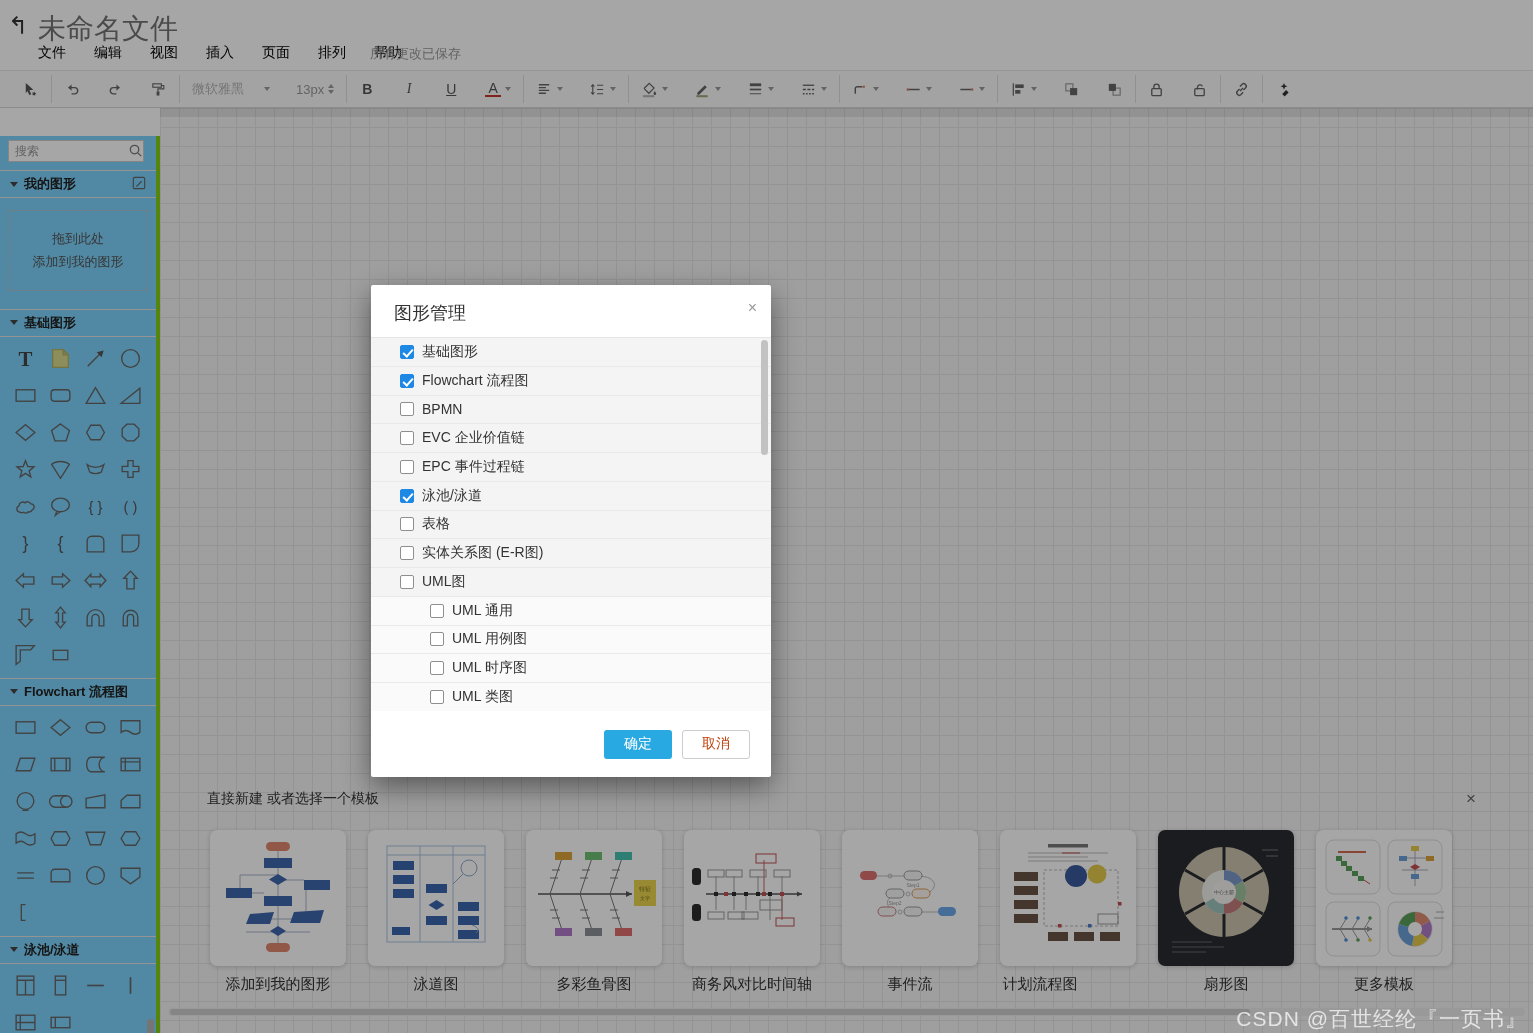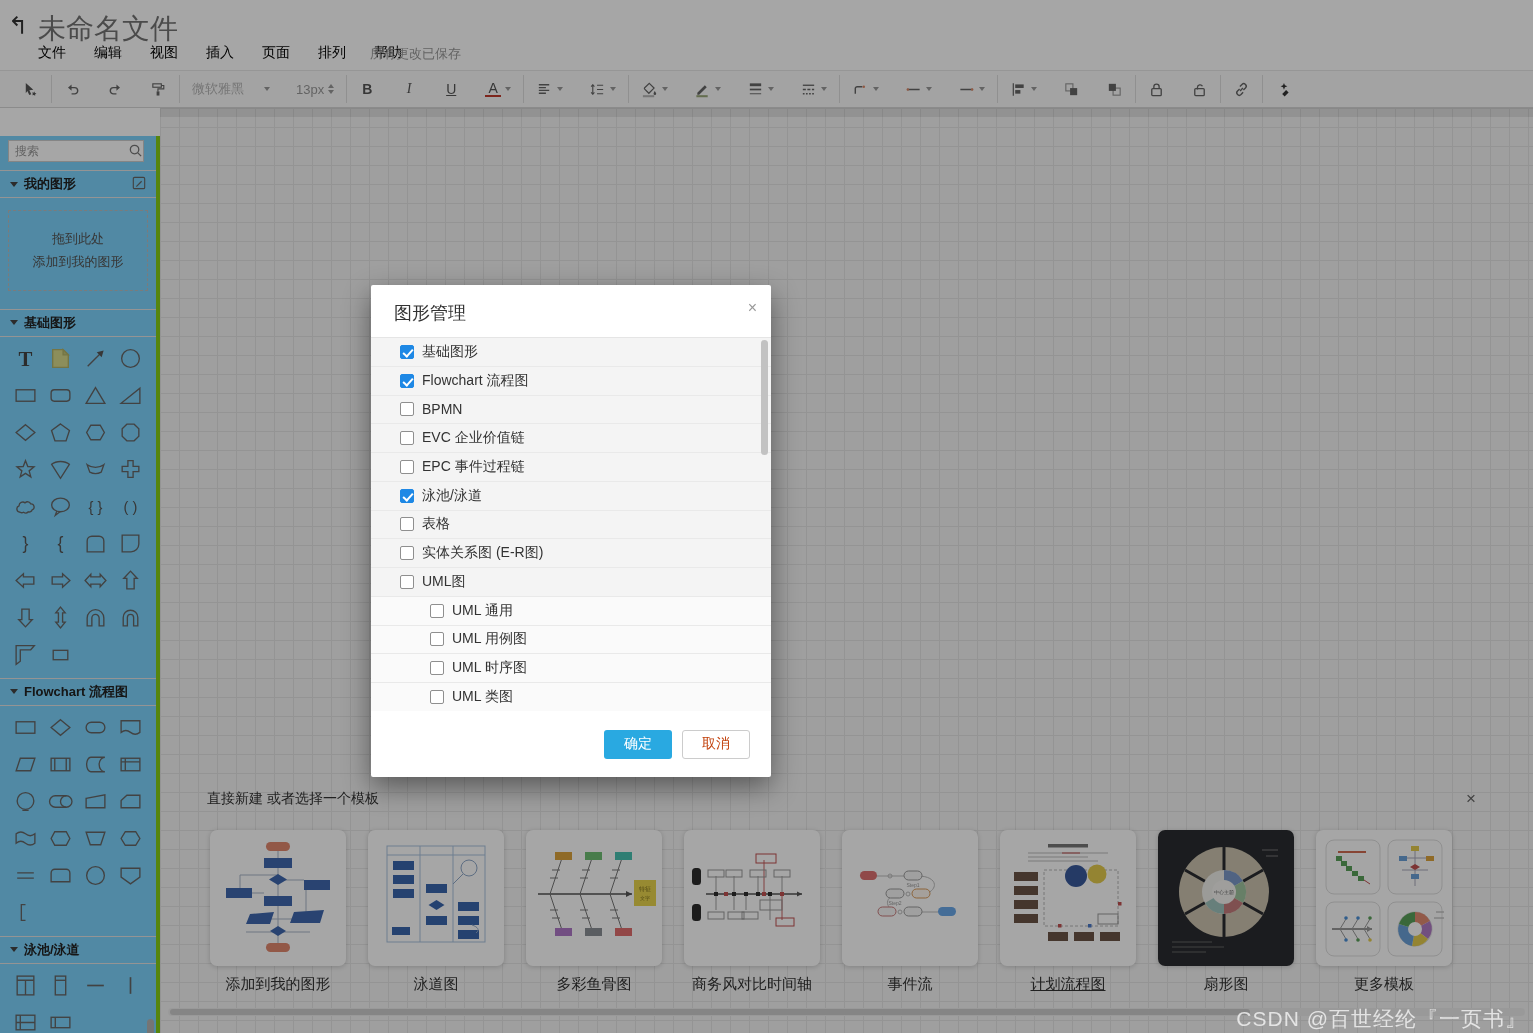--- a/index.html
+++ b/index.html
@@ -429,21 +429,21 @@
             <rect x="48" y="102" width="20" height="9"></rect>
             <rect x="74" y="102" width="20" height="9"></rect>
             <rect x="100" y="102" width="20" height="9"></rect>
           </g>
           <rect x="98" y="84" width="20" height="10" fill="none" stroke="#999"></rect>
           <rect x="118" y="72" width="3.5" height="3.5" fill="#c05050"></rect>
           <rect x="88" y="94" width="3.5" height="3.5" fill="#4a78c8"></rect>
           <rect x="58" y="94" width="3.5" height="3.5" fill="#c05050"></rect>
         </svg>
       </div>
-      <div class="tpl-label" style="left: 1000px; text-decoration: underline;">计划流程图</div>
+      <div class="tpl-label" style="left: 972px;">计划流程图</div>
       <div class="tpl-card" style="left: 1158px;">
         <svg viewBox="0 0 136 136">
           <rect width="136" height="136" fill="#2a2c30"></rect>
           <circle cx="66" cy="62" r="45" fill="#cdc4b0"></circle>
           <g stroke="#2a2c30" stroke-width="3" fill="none">
             <path d="M66 17v90M27 40l78 44M27 84l78-44"></path>
           </g>
           <circle cx="66" cy="62" r="22" fill="#efeeea"></circle>
           <path d="M66 40a22 22 0 0 1 19 11l-19 11z" fill="#7b99c8"></path>
           <path d="M85 51a22 22 0 0 1 0 22L66 62z" fill="#9fc49f"></path>

